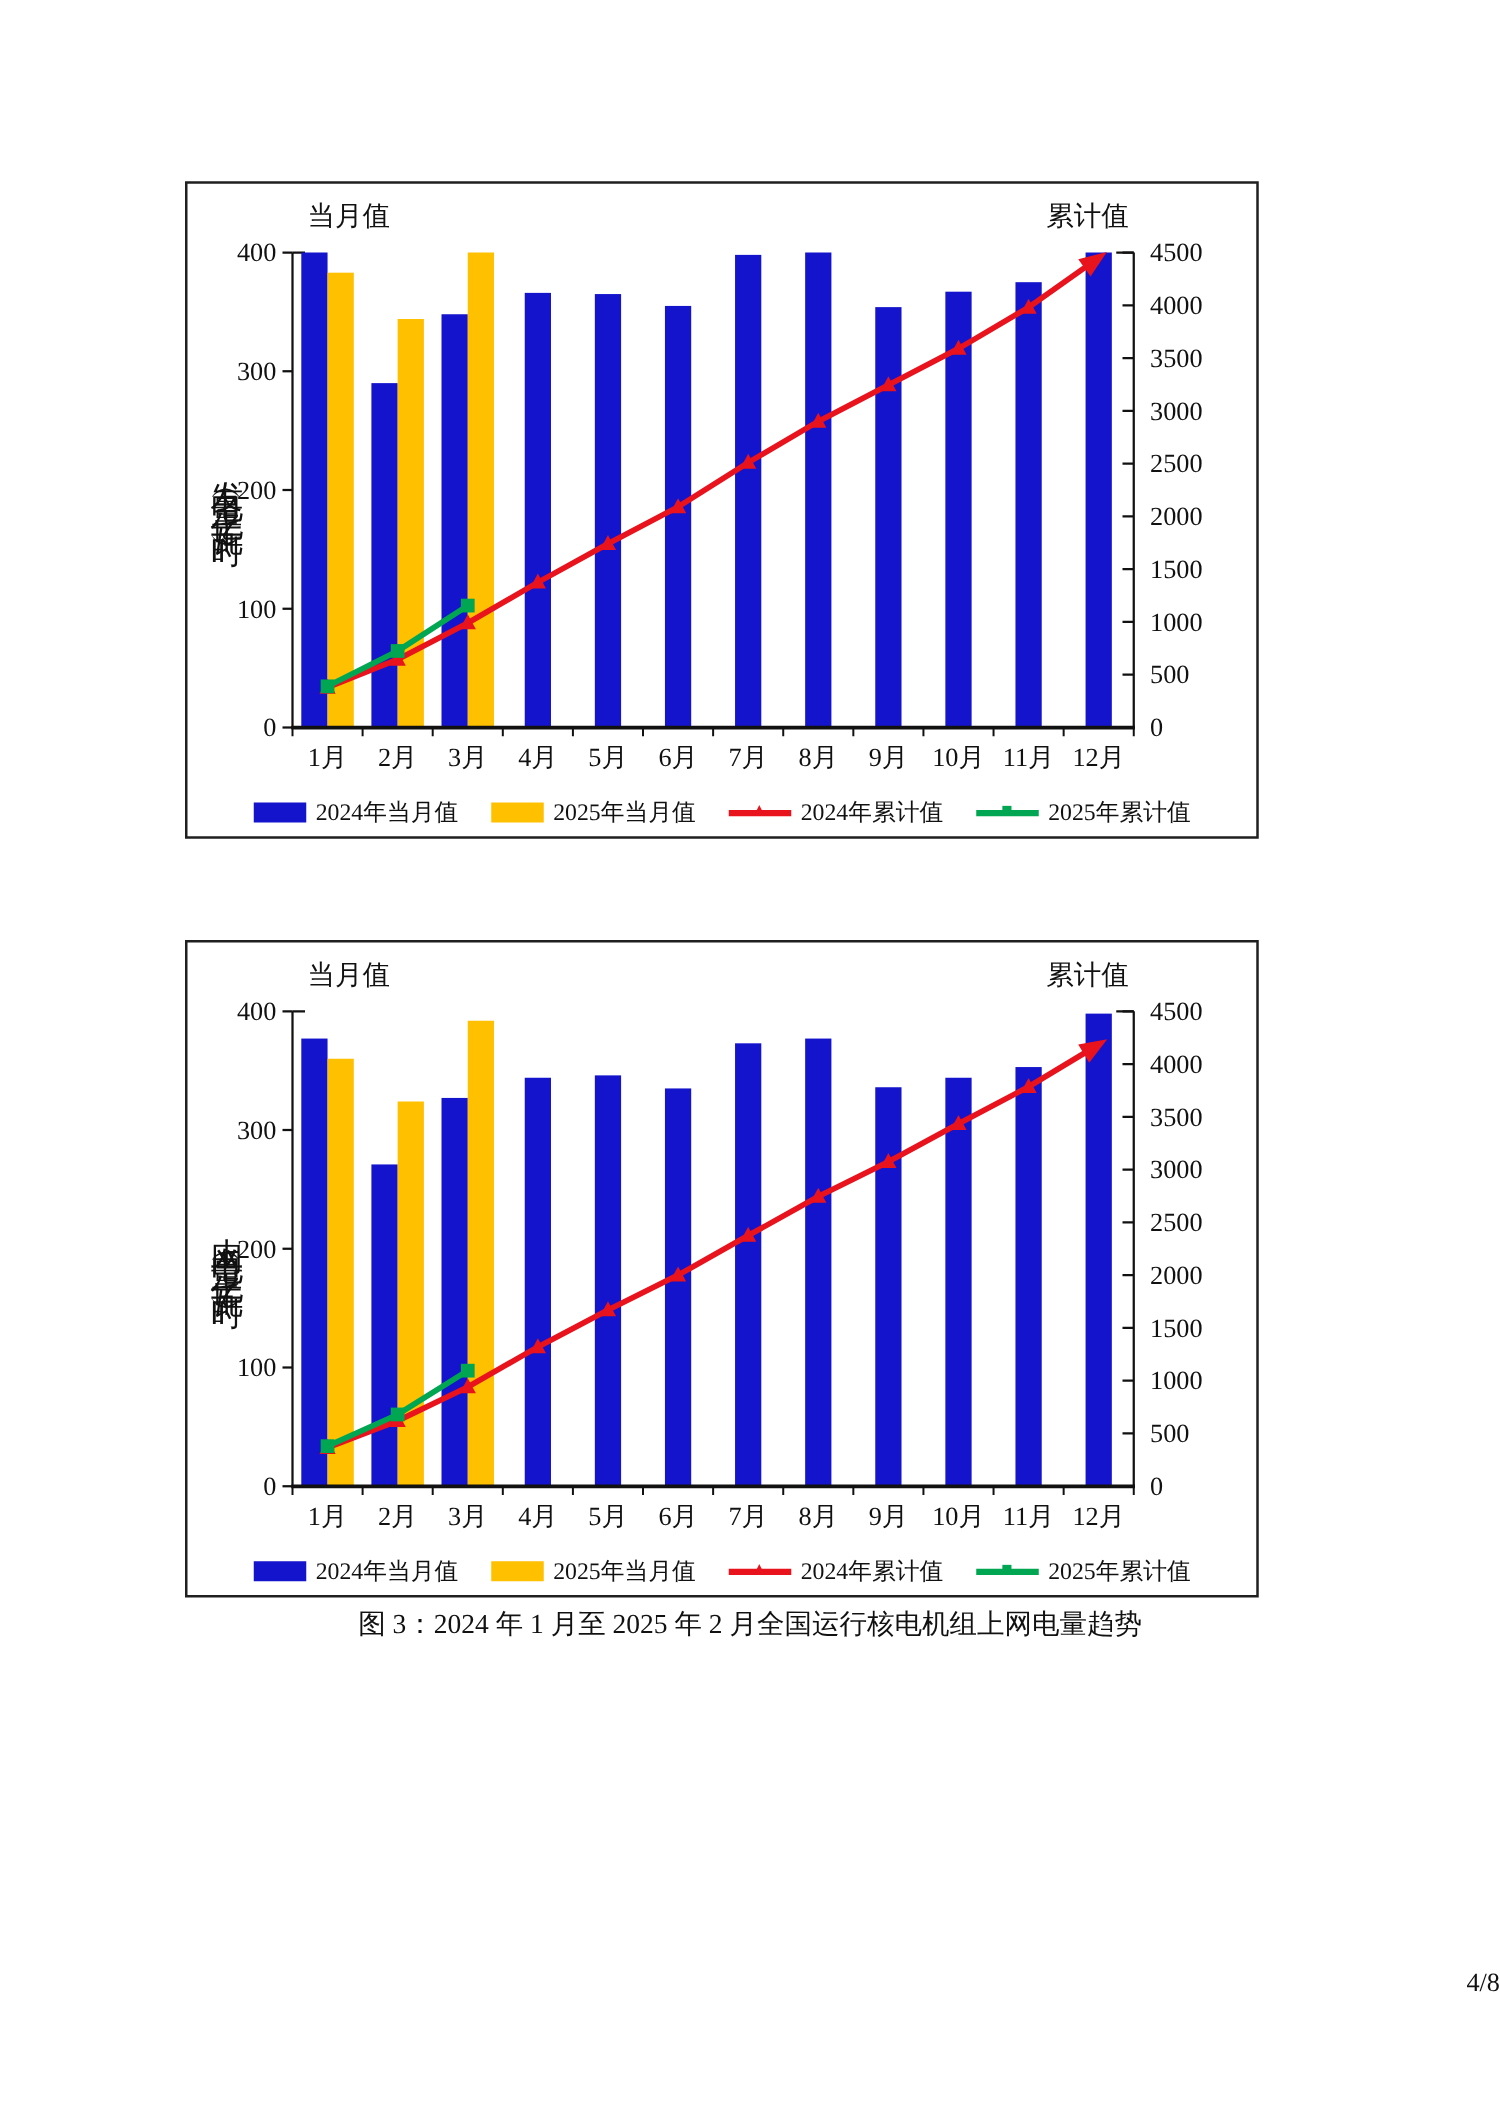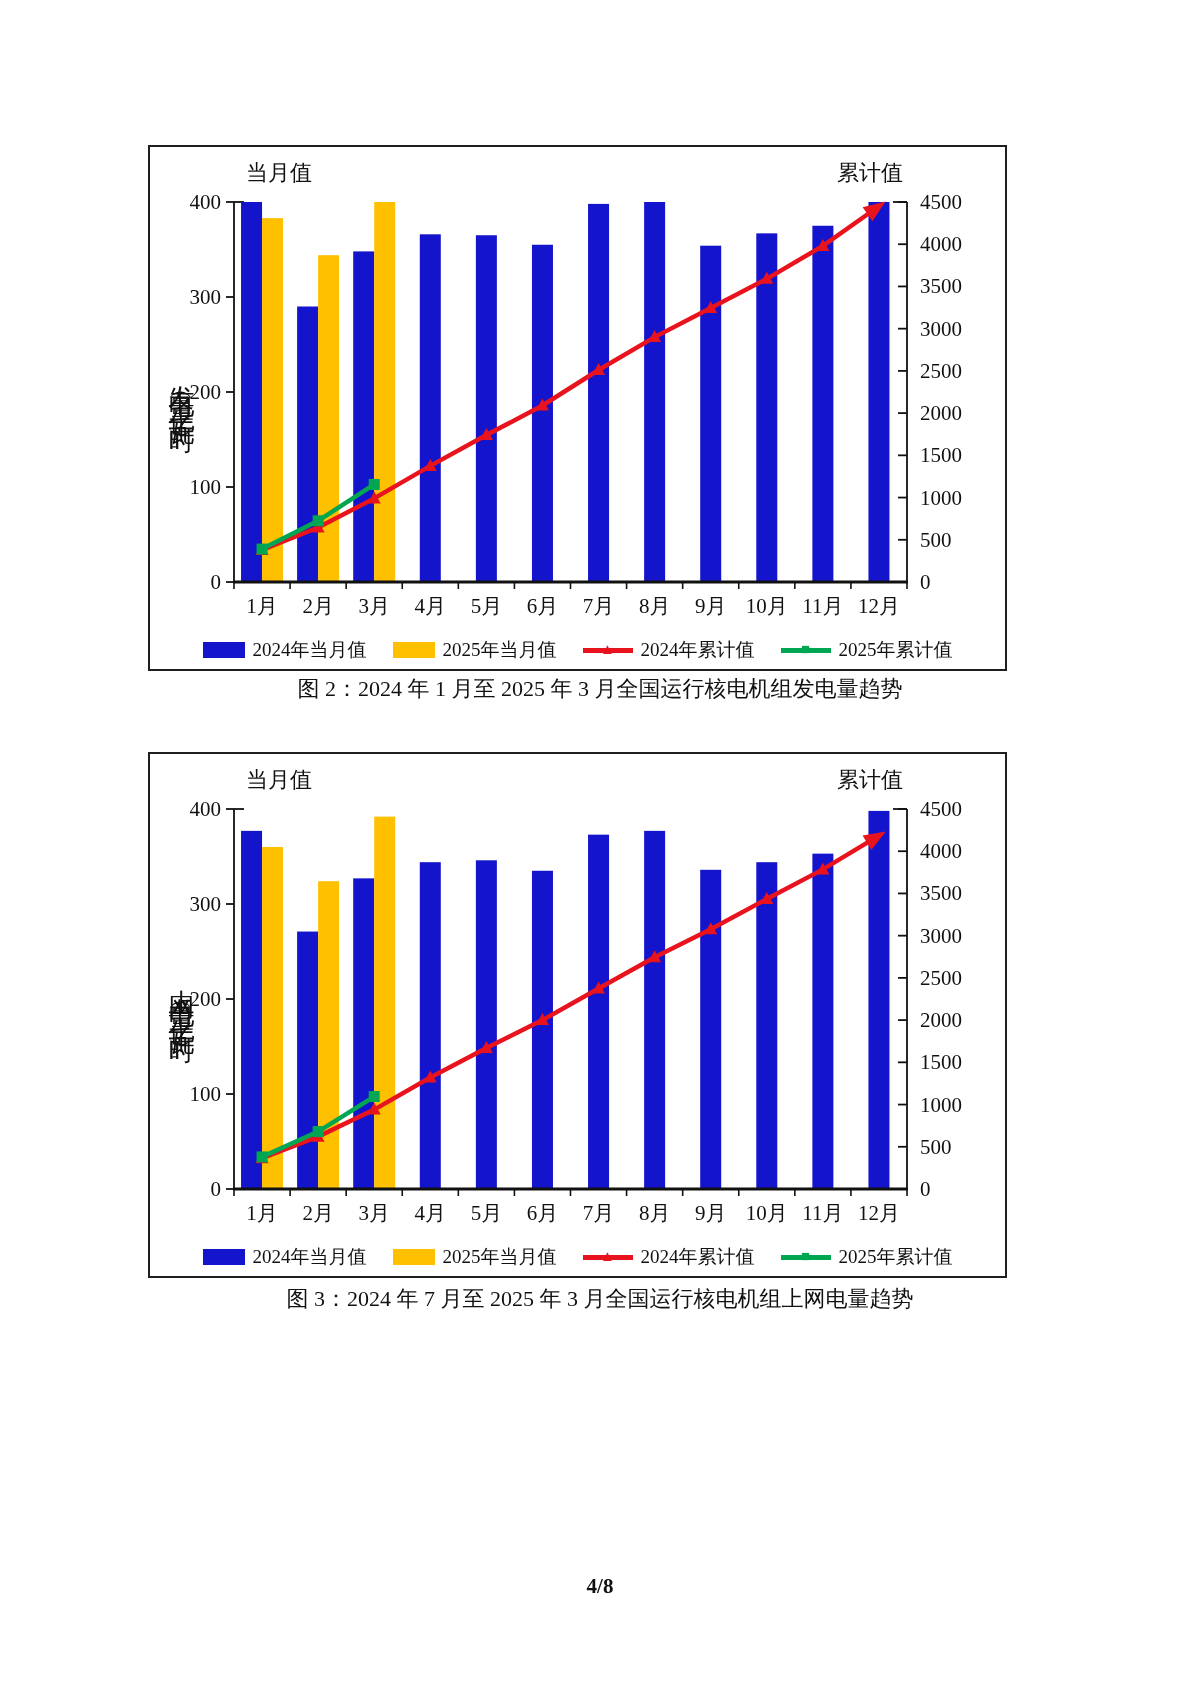--- a/index.html
+++ b/index.html
@@ -16,22 +16,22 @@
   .legend{position:absolute;left:0;right:0;top:490px;display:flex;justify-content:center;
           align-items:center;gap:26px;}
   .lg{display:flex;align-items:center;gap:8px;font-size:19px;white-space:nowrap;}
   .sw{width:42px;height:16px;display:inline-block;}
   .lsw{position:relative;width:50px;height:5px;display:inline-block;}
   .lsw .mk{position:absolute;left:50%;top:50%;transform:translate(-50%,-54%);
            font-size:15px;line-height:1;}
   .caption{position:absolute;left:0;width:1200px;text-align:center;font-size:22px;}
   #cap0{top:674px;}
   #cap1{top:1284px;}
-  .pageno{position:absolute;top:1574px;left:0;width:1200px;text-align:center;
-          font-weight:bold;font-size:21px;}
+  .pageno{position:absolute;top:1574px;left:0;width:1200px;text-align:right;
+          font-weight:normal;font-size:21px;}
 </style>
 </head>
 <body>
 
 <div class="page">
 
   <section class="figbox" id="fig0">
     <div class="axis-v">发电量（亿千瓦时）</div>
     <svg id="chart-0" class="chart-svg">
         <text x="96" y="33" text-anchor="start" font-size="22" fill="#111">当月值</text>
@@ -146,21 +146,20 @@
       </div>
       <div class="lg">
         <span class="lsw swatch-3" style="background: rgb(0, 166, 81);">
             <span class="mk mk-3" style="color: rgb(0, 166, 81);">■</span>
           </span>
         <span>2025年累计值</span>
       </div>
     </div>
   </section>
 
-  <div class="caption" id="cap0">图 2：2024 年 1 月至 2025 年 3 月全国运行核电机组发电量趋势</div>
 
   <section class="figbox" id="fig1">
     <div class="axis-v">上网电量（亿千瓦时）</div>
     <svg id="chart-1" class="chart-svg">
         <text x="96" y="33" text-anchor="start" font-size="22" fill="#111">当月值</text>
         <text x="753" y="33" text-anchor="end" font-size="22" fill="#111">累计值</text>
         <line x1="84" y1="55" x2="84" y2="435" stroke="#111" stroke-width="1.8"></line>
         <line x1="757" y1="55" x2="757" y2="435" stroke="#111" stroke-width="1.8"></line>
         <line x1="76" y1="435" x2="84" y2="435" stroke="#111" stroke-width="1.8"></line>
         <text x="71" y="442" text-anchor="end" font-size="21" fill="#111">0</text>
@@ -270,17 +269,17 @@
       </div>
       <div class="lg">
         <span class="lsw swatch-3" style="background: rgb(0, 166, 81);">
             <span class="mk mk-3" style="color: rgb(0, 166, 81);">■</span>
           </span>
         <span>2025年累计值</span>
       </div>
     </div>
   </section>
 
-  <div class="caption" id="cap1">图 3：2024 年 7 月至 2025 年 3 月全国运行核电机组上网电量趋势</div>
+  <div class="caption" id="cap1">图 3：2024 年 1 月至 2025 年 2 月全国运行核电机组上网电量趋势</div>
 
   <div class="pageno">4/8</div>
 
 </div>
 
 </body></html>

